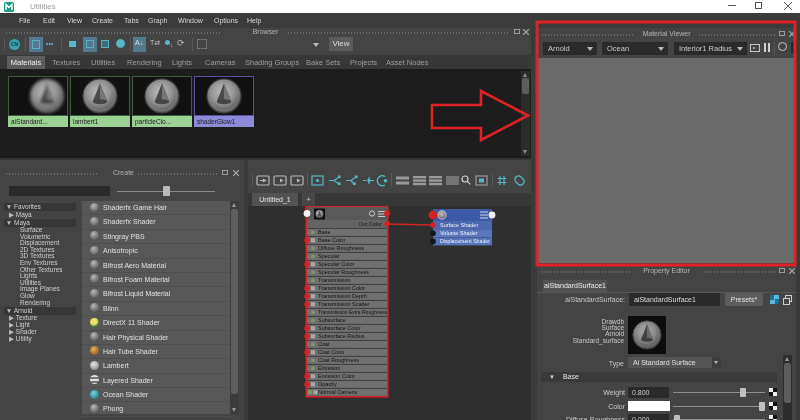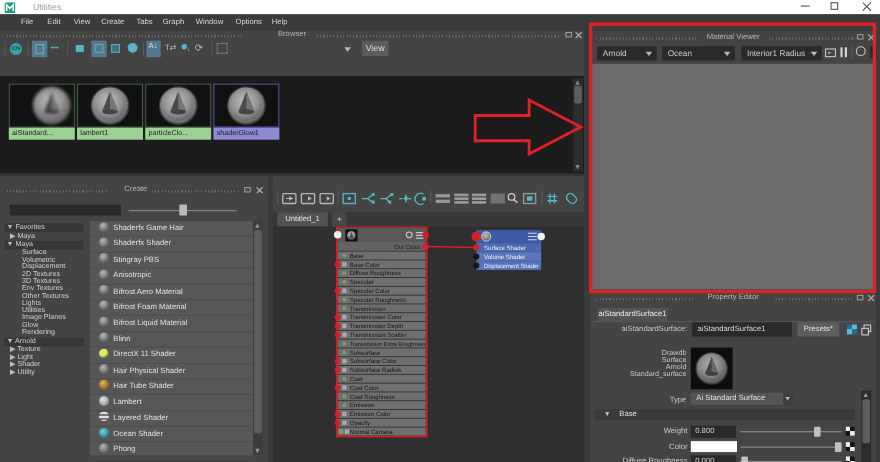--- a/index.html
+++ b/index.html
@@ -73,20 +73,32 @@
     <div class="abs" style="left:150px;top:4px;font-size:7px;color:#c0c0c0;">T⇄</div>
     <div class="abs" style="left:165px;top:5px;width:5px;height:5px;border-radius:50%;background:#58b7c6;"></div>
     <div class="abs" style="left:170px;top:7px;font-size:6px;color:#c0c0c0;">↓</div>
     <div class="abs" style="left:177px;top:3px;font-size:9px;color:#b8b8b8;">⟳</div>
     <div class="abs sep" style="left:192px;top:3px;height:13px;"></div>
     <div class="abs" style="left:197px;top:4px;width:10px;height:10px;border:1px dashed #777;"></div>
     <div class="abs" style="left:313px;top:8px;width:0;height:0;border-left:3px solid transparent;border-right:3px solid transparent;border-top:4px solid #bbb;"></div>
     <div class="abs" style="left:329px;top:2px;width:24px;height:14px;background:#5b5b5b;color:#dcdcdc;font-size:8px;text-align:center;line-height:14px;">View</div>
   </div>
 
+  <div class="abs" style="left:0;top:27px;width:531px;height:14px;background:#373737;font-size:7.5px;color:#9d9d9d;">
+    <div class="abs" style="left:7px;top:1px;width:38px;height:13px;background:#5c5c5c;color:#f0f0f0;text-align:center;line-height:13px;">Materials</div>
+    <span class="abs" style="left:52px;top:3px;">Textures</span>
+    <span class="abs" style="left:91px;top:3px;">Utilities</span>
+    <span class="abs" style="left:127px;top:3px;">Rendering</span>
+    <span class="abs" style="left:172px;top:3px;">Lights</span>
+    <span class="abs" style="left:205px;top:3px;">Cameras</span>
+    <span class="abs" style="left:245px;top:3px;">Shading Groups</span>
+    <span class="abs" style="left:306px;top:3px;">Bake Sets</span>
+    <span class="abs" style="left:350px;top:3px;">Projects</span>
+    <span class="abs" style="left:386px;top:3px;">Asset Nodes</span>
+  </div>
 
   <div class="abs" style="left:0;top:41px;width:531px;height:89px;background:#1c1c1c;">
 
     <svg width="0" height="0" style="position:absolute;">
       <defs>
         <radialGradient id="ballg" cx="45%" cy="38%" r="62%">
           <stop offset="0%" stop-color="#bcbcbc"></stop>
           <stop offset="55%" stop-color="#949494"></stop>
           <stop offset="85%" stop-color="#686868"></stop>
           <stop offset="100%" stop-color="#4e4e4e"></stop>

